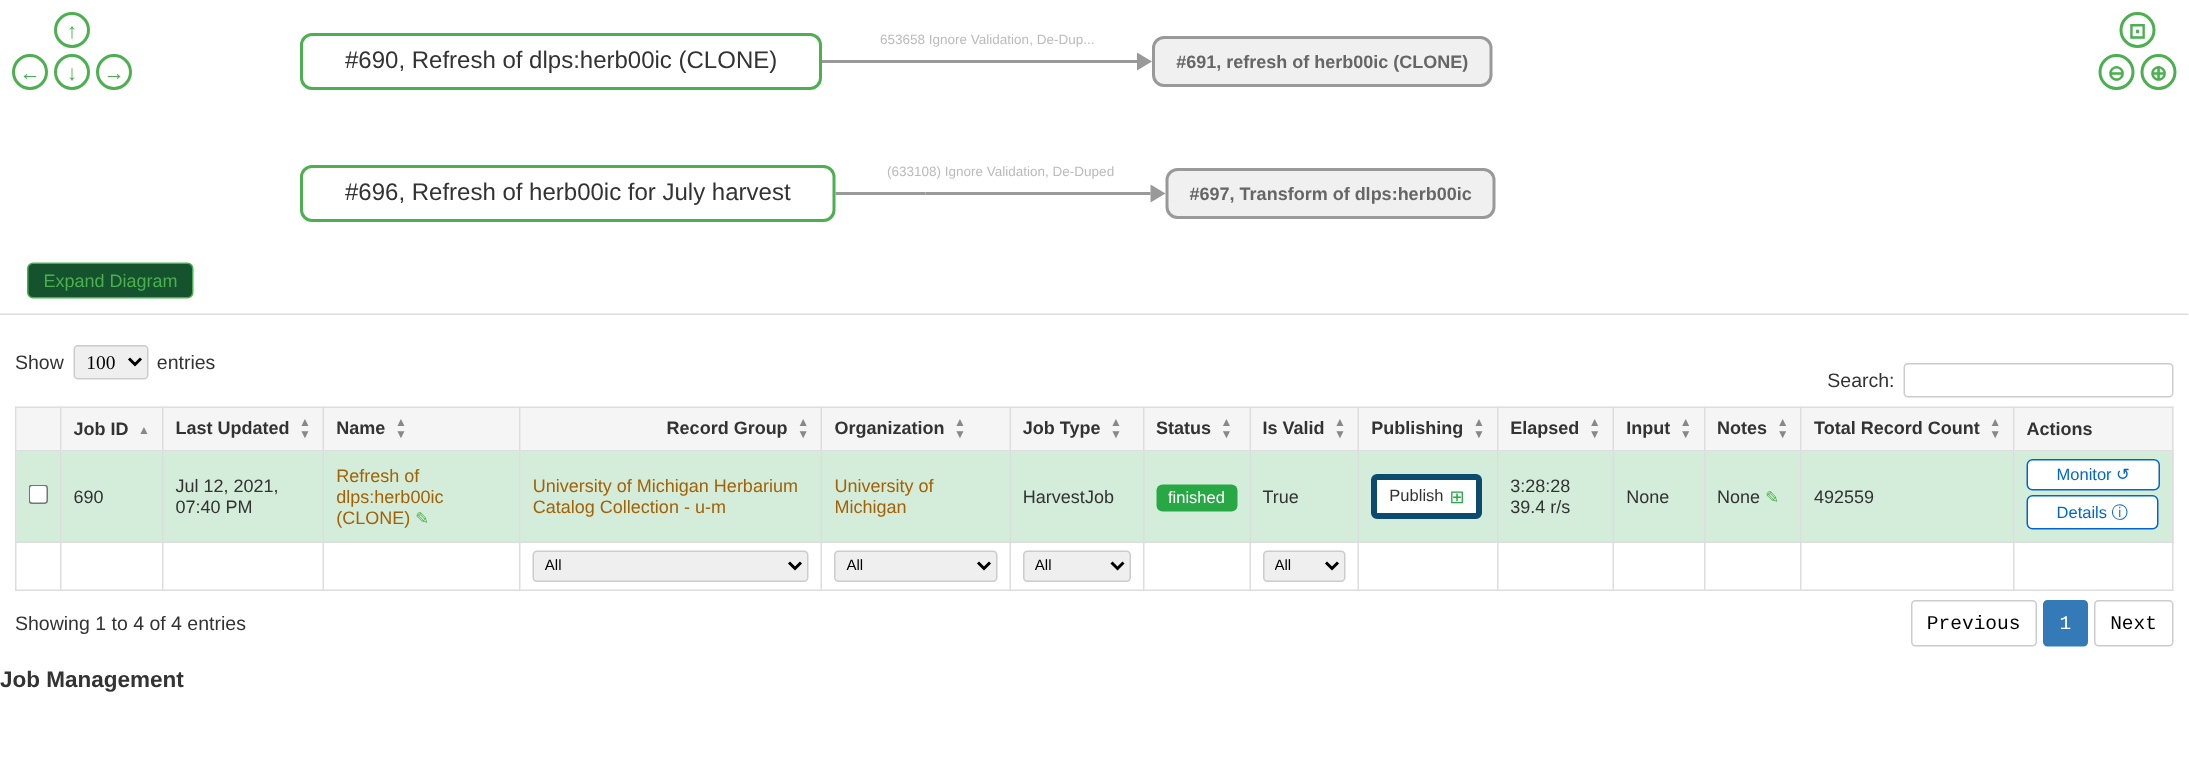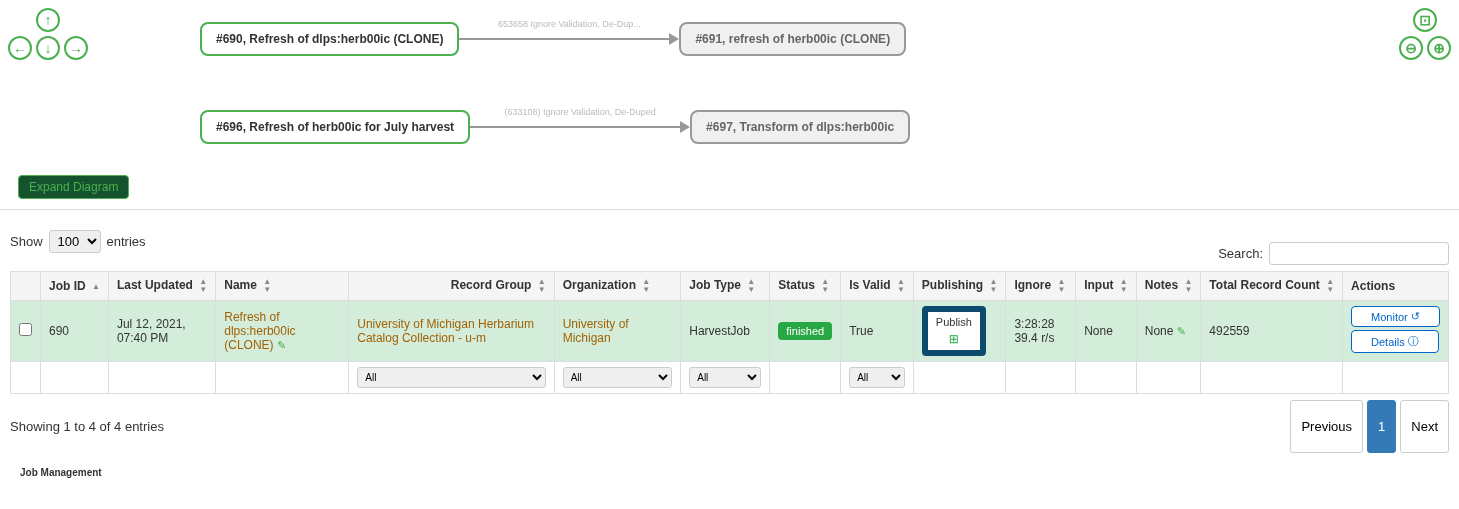--- a/index.html
+++ b/index.html
@@ -65,23 +65,23 @@
       display: flex;
       align-items: center;
     }
     .pipeline-row-1 { top: 22px; left: 200px; }
     .pipeline-row-2 { top: 110px; left: 200px; }
 
     .node {
       background: #fff;
       border: 2px solid #4caf50;
       border-radius: 8px;
-      padding: 8px 14px;
-      font-size: 12px;
-      font-weight: bold;
+      padding: 8px 28px;
+      font-size: 16px;
+      font-weight: normal;
       white-space: nowrap;
     }
 
     .node-gray {
       background: #f0f0f0;
       border: 2px solid #999;
       border-radius: 8px;
       padding: 8px 14px;
       font-size: 12px;
       white-space: nowrap;
@@ -125,20 +125,21 @@
       display: flex;
       align-items: center;
       gap: 6px;
       font-size: 13px;
     }
     .show-entries select {
       padding: 2px 4px;
       font-size: 13px;
       border: 1px solid #ccc;
       border-radius: 3px;
+      font-family: Liberation Serif, serif;
     }
     .search-box {
       display: flex;
       align-items: center;
       gap: 6px;
       font-size: 13px;
       margin-top: 24px;
     }
     .search-box input {
       border: 1px solid #ccc;
@@ -198,31 +199,30 @@
     .badge-finished {
       background: #28a745;
       color: #fff;
       border-radius: 4px;
       padding: 3px 8px;
       font-size: 11px;
       white-space: nowrap;
     }
     .publish-btn {
       background: #fff;
-      border: 6px solid #0c4a6e;
+      border: 4px solid #0c4a6e;
       color: #333;
       border-radius: 4px;
       padding: 4px 8px;
       cursor: pointer;
       font-size: 11px;
       display: flex;
       align-items: center;
       gap: 4px;
       white-space: nowrap;
-      flex-direction: column;
     }
     .publish-icon {
       color: #28a745;
       font-size: 12px;
     }
 
     .action-btn {
       border: 1px solid #0066cc;
       background: #fff;
       color: #0066cc;
@@ -262,37 +262,38 @@
     }
 
     .pagination {
       display: flex;
       align-items: center;
       gap: 4px;
     }
     .page-btn {
       border: 1px solid #ccc;
       background: #fff;
-      padding: 18px 10px;
+      padding: 7px 10px;
       cursor: pointer;
       border-radius: 3px;
       font-size: 13px;
+      font-family: Liberation Mono, monospace;
     }
     .page-btn.active {
       background: #337ab7;
       color: #fff;
       border-color: #337ab7;
     }
 
     
     .job-mgmt {
-      font-size: 10px;
+      font-size: 15px;
       font-weight: bold;
       margin-top: 6px;
-      padding-left: 20px;
+      padding-left: 0;
     }
 
     .arrow-container {
       position: relative;
       display: flex;
       align-items: center;
     }
     .connector-line {
       height: 2px;
       width: 60px;
@@ -446,21 +447,21 @@
             </span>
         </th>
         <th style="width:80px;">
           <span>Publishing</span>
           <span class="sort-arrows">
               <span>▲</span>
               <span>▼</span>
             </span>
         </th>
         <th style="width:70px;">
-          <span>Ignore</span>
+          <span>Elapsed</span>
           <span class="sort-arrows">
               <span>▲</span>
               <span>▼</span>
             </span>
         </th>
         <th style="width:50px;">
           <span>Input</span>
           <span class="sort-arrows">
               <span>▲</span>
               <span>▼</span>

